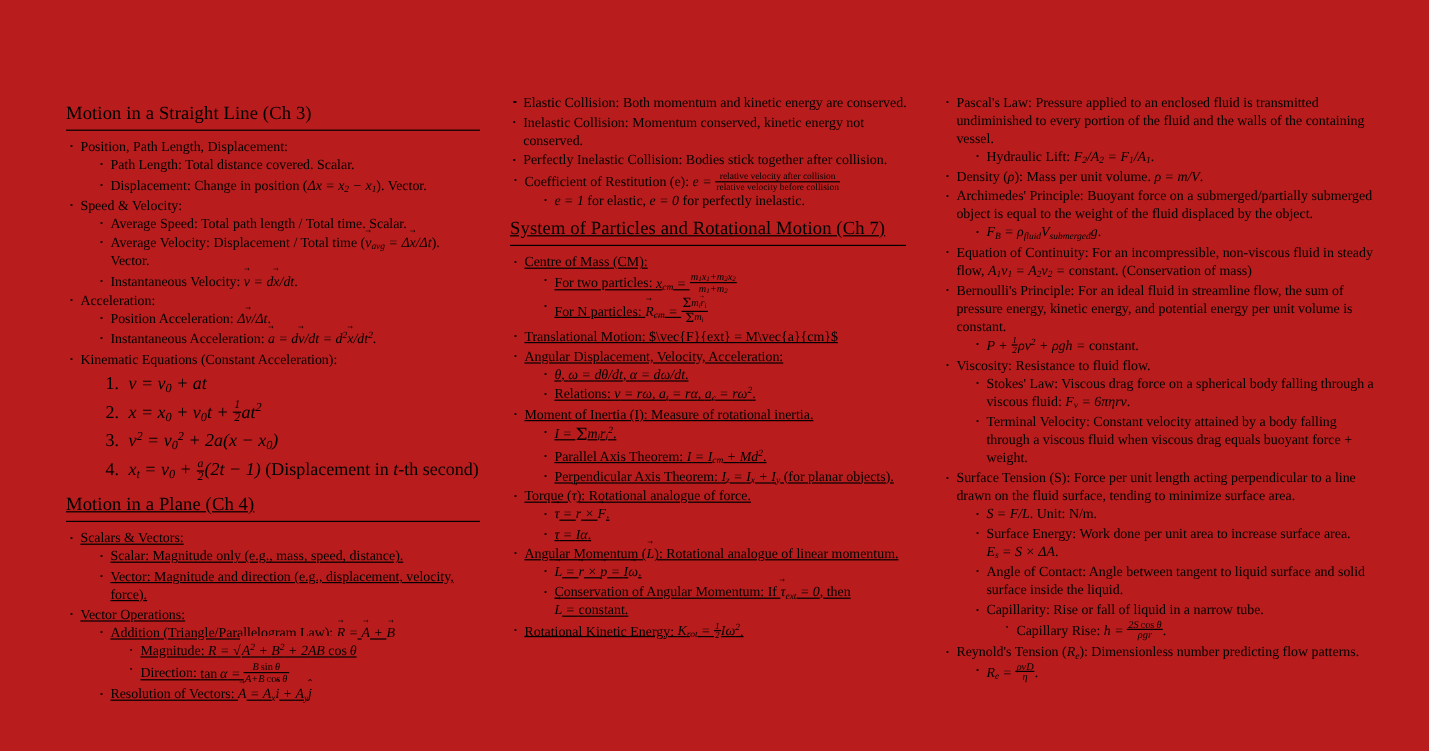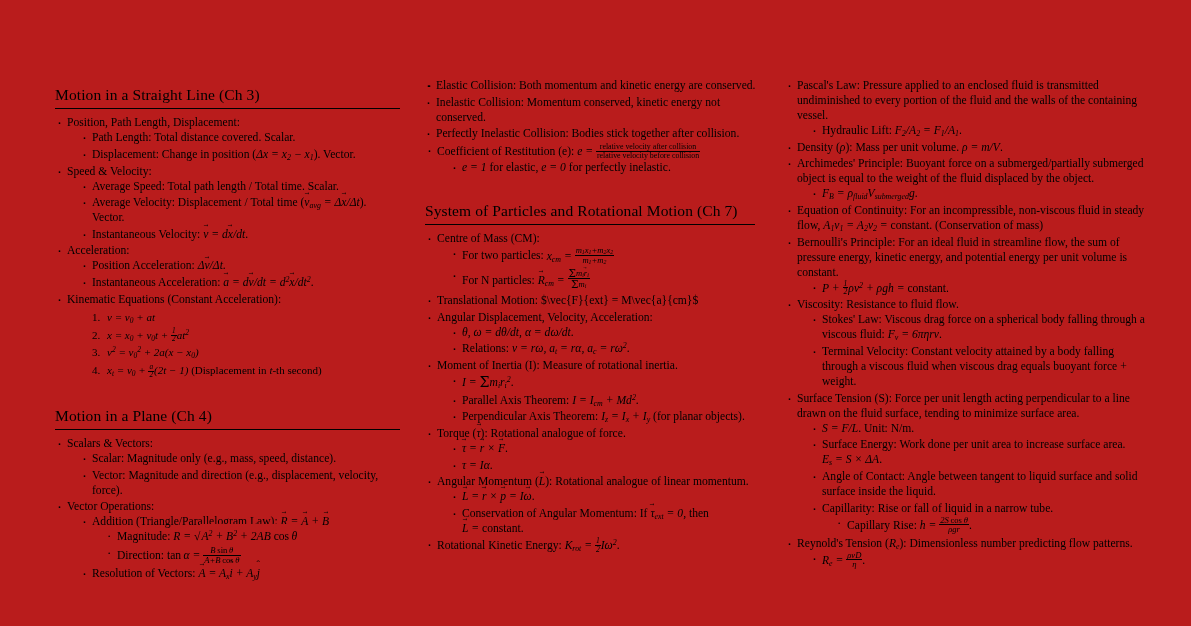--- a/index.html
+++ b/index.html
@@ -46,21 +46,21 @@
     font-size: 15.5px;
     font-weight: normal;
     line-height: 1.25;
     margin: 0 0 3px 0;
     padding: 0 0 4px 0;
     border-bottom: 1.6px solid #000;
     letter-spacing: 0.1px;
   }
   .col-1 h2.section-title { width: 345px; }
   .col-2 h2.section-title { width: 330px; }
-  .section + .section { margin-top: 26px; }
+  .section + .section { margin-top: 6px; text-decoration: underline; }
   .section-body { margin-top: 6px; }
 
   
   ul.lvl1, ul.lvl2, ul.lvl3 {
     list-style: none;
     margin: 0;
     padding: 0;
   }
   ul.lvl1 > li, ul.lvl2 > li, ul.lvl3 > li {
     position: relative;
@@ -87,21 +87,21 @@
   ul.lvl2 > li::before { left: 1px; }
   ul.lvl3 > li::before { left: 1px; font-size: 13px; }
 
   
   ol.numlist {
     margin: 2px 0 0 0;
     padding: 0 0 0 36px;
     list-style: decimal;
   }
   ol.numlist > li {
-    font-size: 11px;
+    font-size: 15px;
     line-height: 1.58;
     margin-bottom: 0.5px;
     padding-left: 4px;
   }
 
   
   .m {
     font-family: "Liberation Serif", "DejaVu Serif", serif;
     font-style: italic;
     white-space: nowrap;

